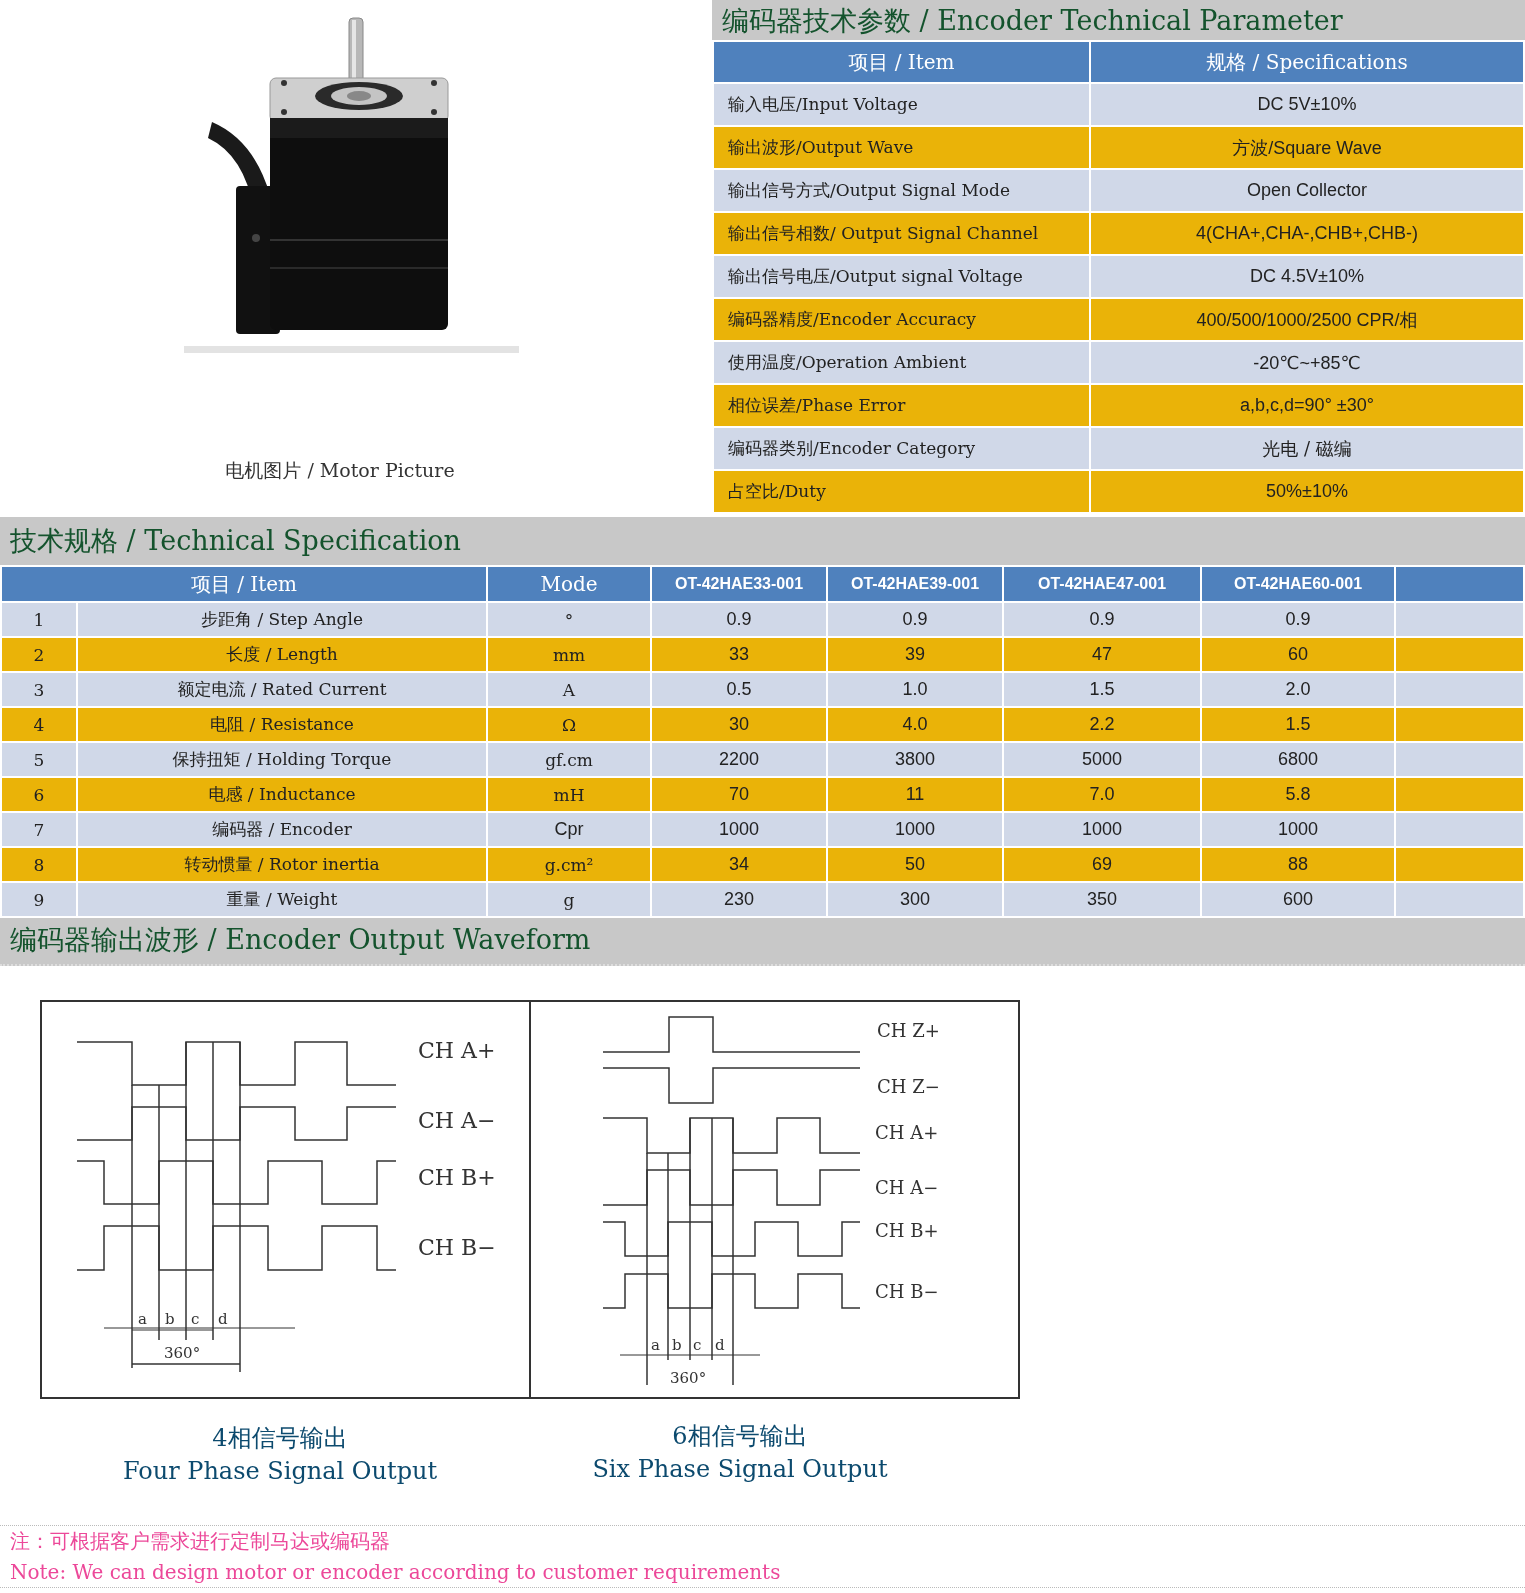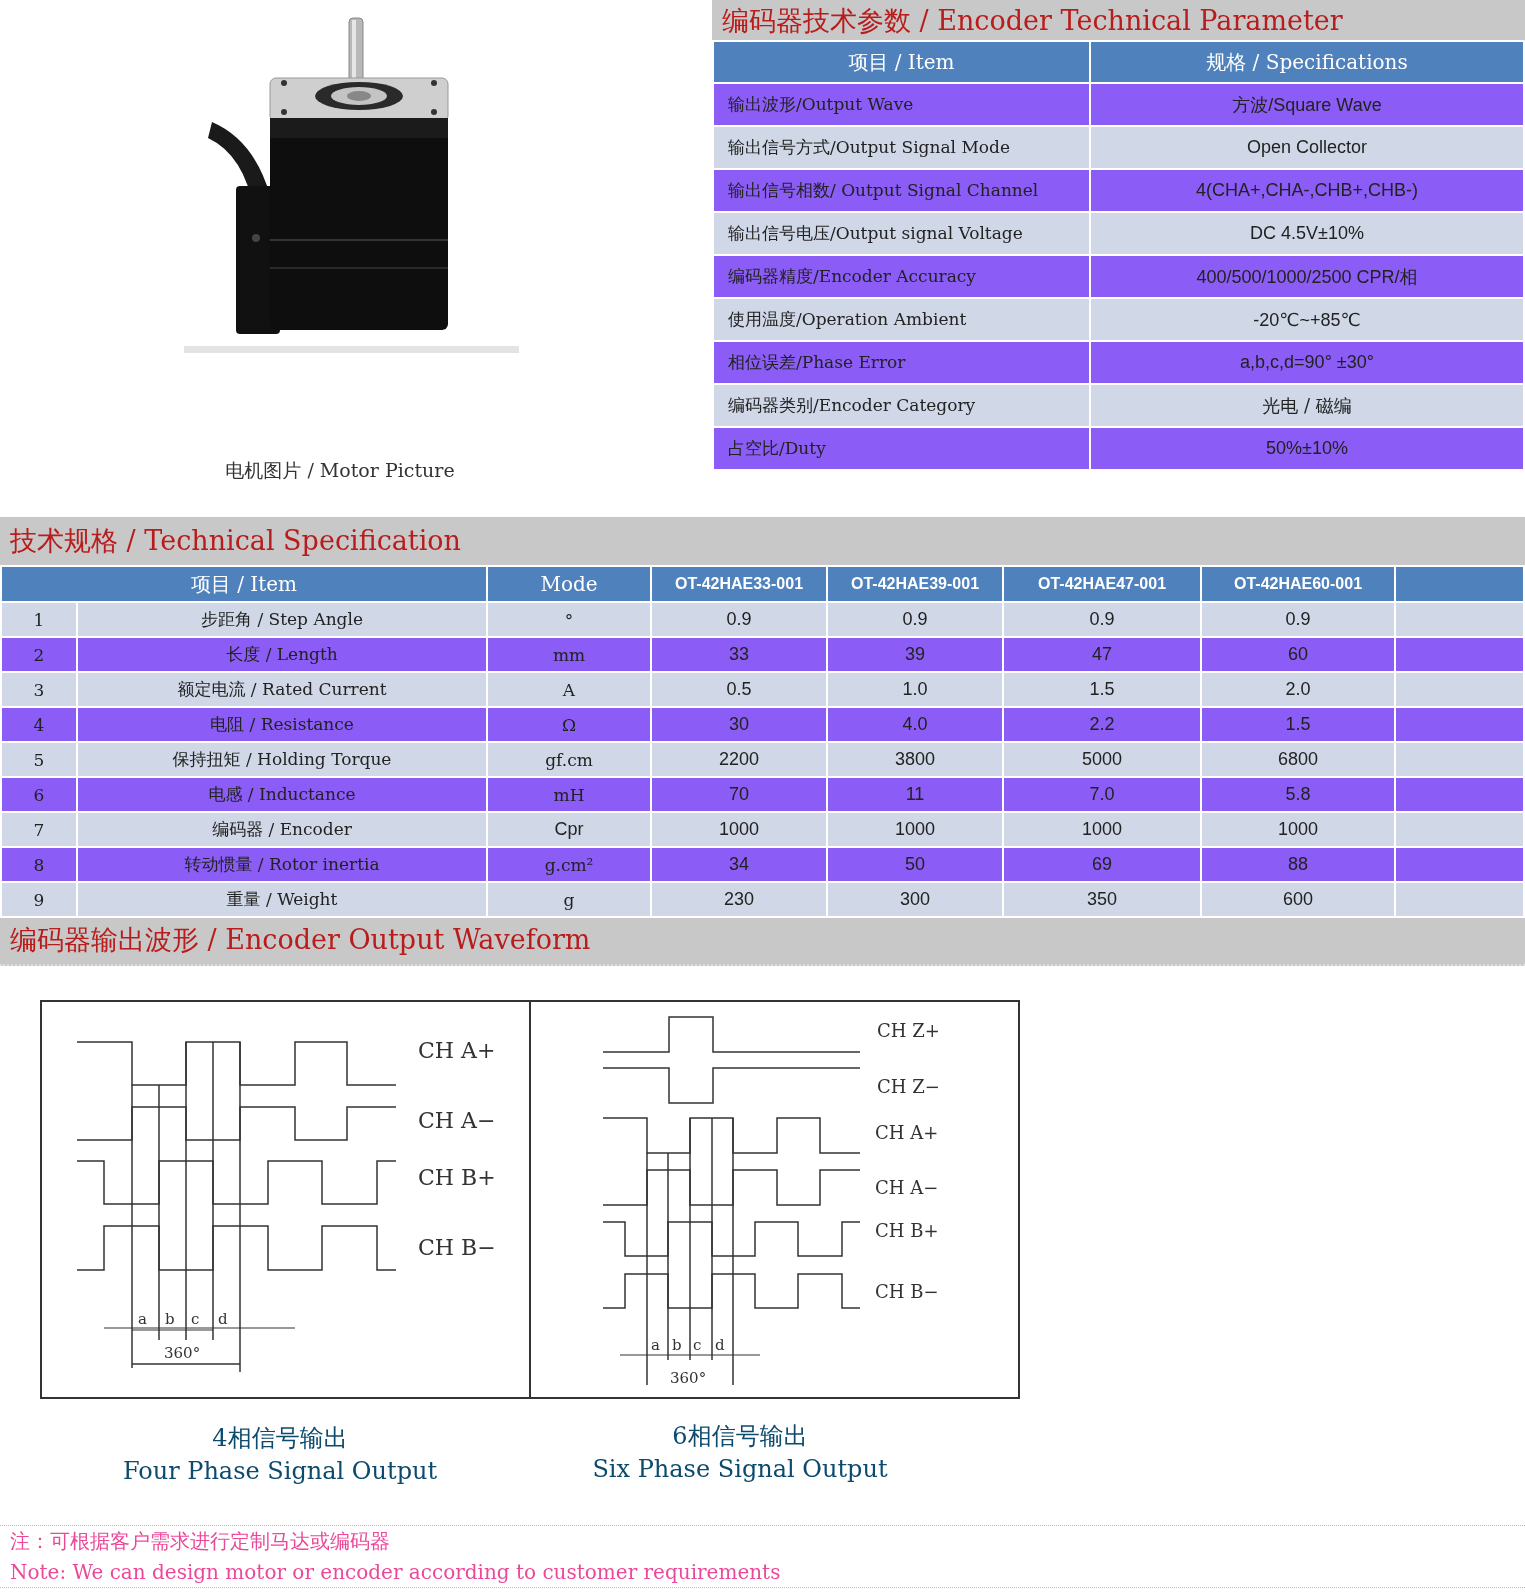--- a/index.html
+++ b/index.html
@@ -6,26 +6,26 @@
   body { width: 1525px; height: 1593px; background: #ffffff; font-family: "DejaVu Serif", serif; color: #222; position: relative; overflow: hidden; }
   .serif { font-family: "DejaVu Serif", "Liberation Serif", serif; }
   .sans { font-family: "Liberation Sans", "DejaVu Sans", sans-serif; }
 
   
   #motor-panel { position: absolute; left: 0; top: 0; width: 706px; height: 515px; background: #fff; padding-left: 42px; }
   #motor-image { position: absolute; left: 184px; top: 0; width: 340px; height: 360px; }
   #motor-caption { position: absolute; left: 0; width: 680px; top: 458px; text-align: center; font-size: 19px; color: #333; }
 
   #encoder-section { position: absolute; left: 712px; top: 0; width: 813px; }
-  .section-title { background: #c8c8c8; font-size: 27px; color: #b91c1c; padding-left: 10px; height: 40px; line-height: 42px; white-space: nowrap; }
+  .section-title { background: #c8c8c8; font-size: 27px; color: #14532d; padding-left: 10px; height: 40px; line-height: 42px; white-space: nowrap; }
   table { border-collapse: collapse; width: 100%; }
   .enc-table td, .enc-table th { border: 2px solid #fff; }
   .hdr { background: #4f81bd; color: #fff; font-weight: normal; margin-top: 15px; }
   .row-dark { background: #d0d8e8; }
-  .row-light { background: #8b5cf6; }
+  .row-light { background: #eab308; }
   .enc-table th { height: 42px; font-size: 20px; }
   .enc-table td { height: 43px; font-size: 17px; }
   .enc-table td.item { padding-left: 14px; text-align: left; }
   .enc-table td.spec { text-align: center; font-size: 18px; }
 
   
   #tech-section { position: absolute; left: 0; top: 517px; width: 1525px; }
   #tech-section .section-title { height: 48px; line-height: 48px; font-size: 27px; }
   .tech-table th, .tech-table td { border: 2px solid #fff; text-align: center; }
   .tech-table th { height: 36px; font-size: 20px; }
@@ -82,20 +82,24 @@
         <col style="width:377px">
         <col>
       </colgroup>
     <thead>
       <tr>
         <th class="hdr serif">项目 / Item</th>
         <th class="hdr serif">规格 / Specifications</th>
       </tr>
     </thead>
     <tbody>
+      <tr class="row-dark">
+        <td class="item serif">输入电压/Input Voltage</td>
+        <td class="spec sans">DC 5V±10%</td>
+      </tr>
       <tr class="row-light">
         <td class="item serif">输出波形/Output Wave</td>
         <td class="spec sans">方波/Square Wave</td>
       </tr>
       <tr class="row-dark">
         <td class="item serif">输出信号方式/Output Signal Mode</td>
         <td class="spec sans">Open Collector</td>
       </tr>
       <tr class="row-light">
         <td class="item serif">输出信号相数/ Output Signal Channel</td>

